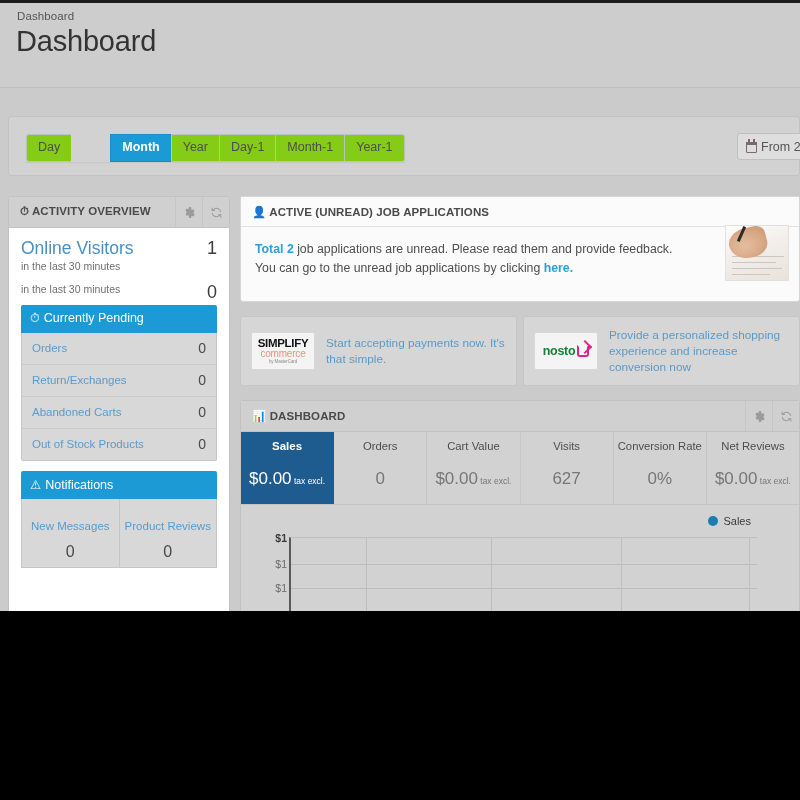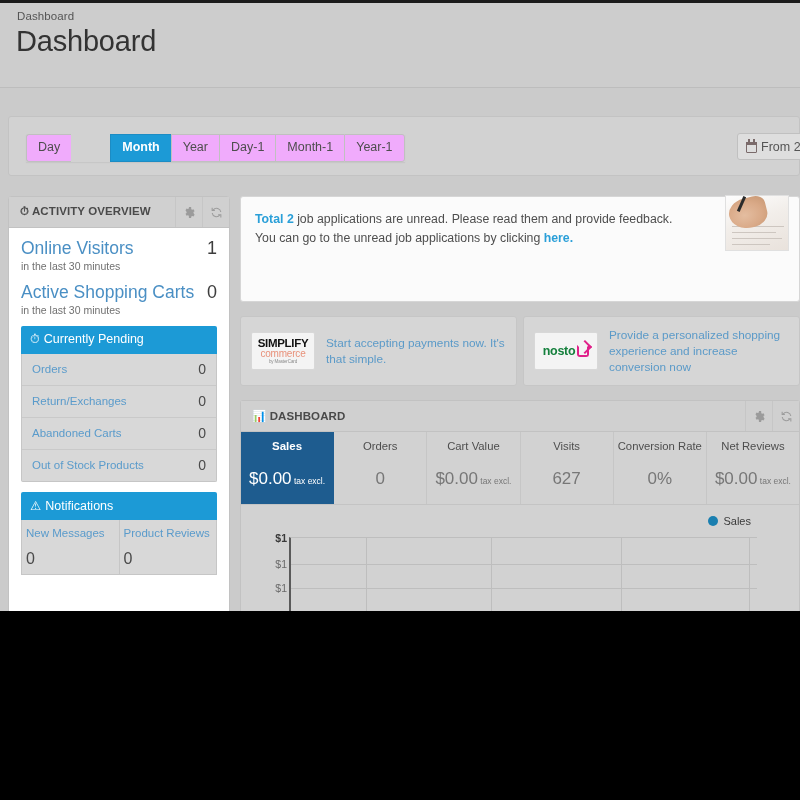--- a/index.html
+++ b/index.html
@@ -53,21 +53,21 @@
     border-radius: 3px;
   }
   .btn-group {
     position: absolute; left: 17px; top: 17px;
     display: flex;
     box-shadow: 0 1px 1px rgba(0,0,0,.05);
   }
   .bg-btn {
     font-size: 12.5px;
     color: #4d4d4d;
-    background: #f0abfc;
+    background: #84cc16;
     border: 1px solid #c0c0c0;
     border-right-width: 0;
     padding: 6px 11px 7px;
     line-height: 13px;
     cursor: pointer;
     white-space: nowrap;
   }
   .bg-btn:first-child { border-radius: 3px 0 0 3px; }
   .bg-btn:last-child  { border-right-width: 1px; border-radius: 0 3px 3px 0; }
   .bg-btn.active {
@@ -187,22 +187,22 @@
   .list-item .v { color: #4a4a4a; font-size: 14px; }
 
   .notif-grid {
     display: flex;
     background: #d8d8d8;
     border: 1px solid #c6c6c6;
     border-top: 0;
   }
   .notif-cell {
     flex: 1 1 0;
-    text-align: left;
-    padding: 7px 4px 6px;
+    text-align: center;
+    padding: 21px 4px 6px;
     cursor: pointer;
   }
   .notif-cell + .notif-cell { border-left: 1px solid #c6c6c6; }
   .notif-cell .lbl { font-size: 11.5px; color: #5a9bcb; line-height: 13px; }
   .notif-cell .v { font-size: 16px; color: #4a4a4a; margin-top: 10px; }
 
   
   #jobs-panel {
     left: 240px; top: 196px; width: 560px; height: 106px;
     background: #fbfbfb;
@@ -402,21 +402,20 @@
       </div>
 
       <div class="ov-body">
         <div class="ov-row">
           <span class="ov-link">Online Visitors</span>
           <span class="ov-num">1</span>
         </div>
         <div class="ov-sub">in the last 30 minutes</div>
 
         <div class="ov-row">
-          <span class="ov-link">Active Shopping Carts</span>
           <span class="ov-num">0</span>
         </div>
         <div class="ov-sub">in the last 30 minutes</div>
 
         <div class="subhead">
           <span class="ic">⏱</span><span>Currently Pending</span>
         </div>
         <div class="list">
           <div class="list-item">
             <span>Orders</span>
@@ -446,20 +445,26 @@
           </div>
           <div class="notif-cell">
             <div class="lbl">Product Reviews</div>
             <div class="v">0</div>
           </div>
         </div>
       </div>
     </div>
 
     <div class="panel" id="jobs-panel">
+      <div class="panel-head">
+        <div class="title">
+          <span>👤</span>
+          <span>ACTIVE (UNREAD) JOB APPLICATIONS</span>
+        </div>
+      </div>
       <div class="jobs-body">
         <div>
           <b>Total 2</b><span> job applications are unread. Please read them and provide feedback.</span>
         </div>
         <div>
           <span>You can go to the unread job applications by clicking </span><a>here.</a>
         </div>
         <div class="jobs-thumb">
           <div class="ln" style="top:30px;width:52px;"></div>
           <div class="ln" style="top:36px;width:44px;"></div>

